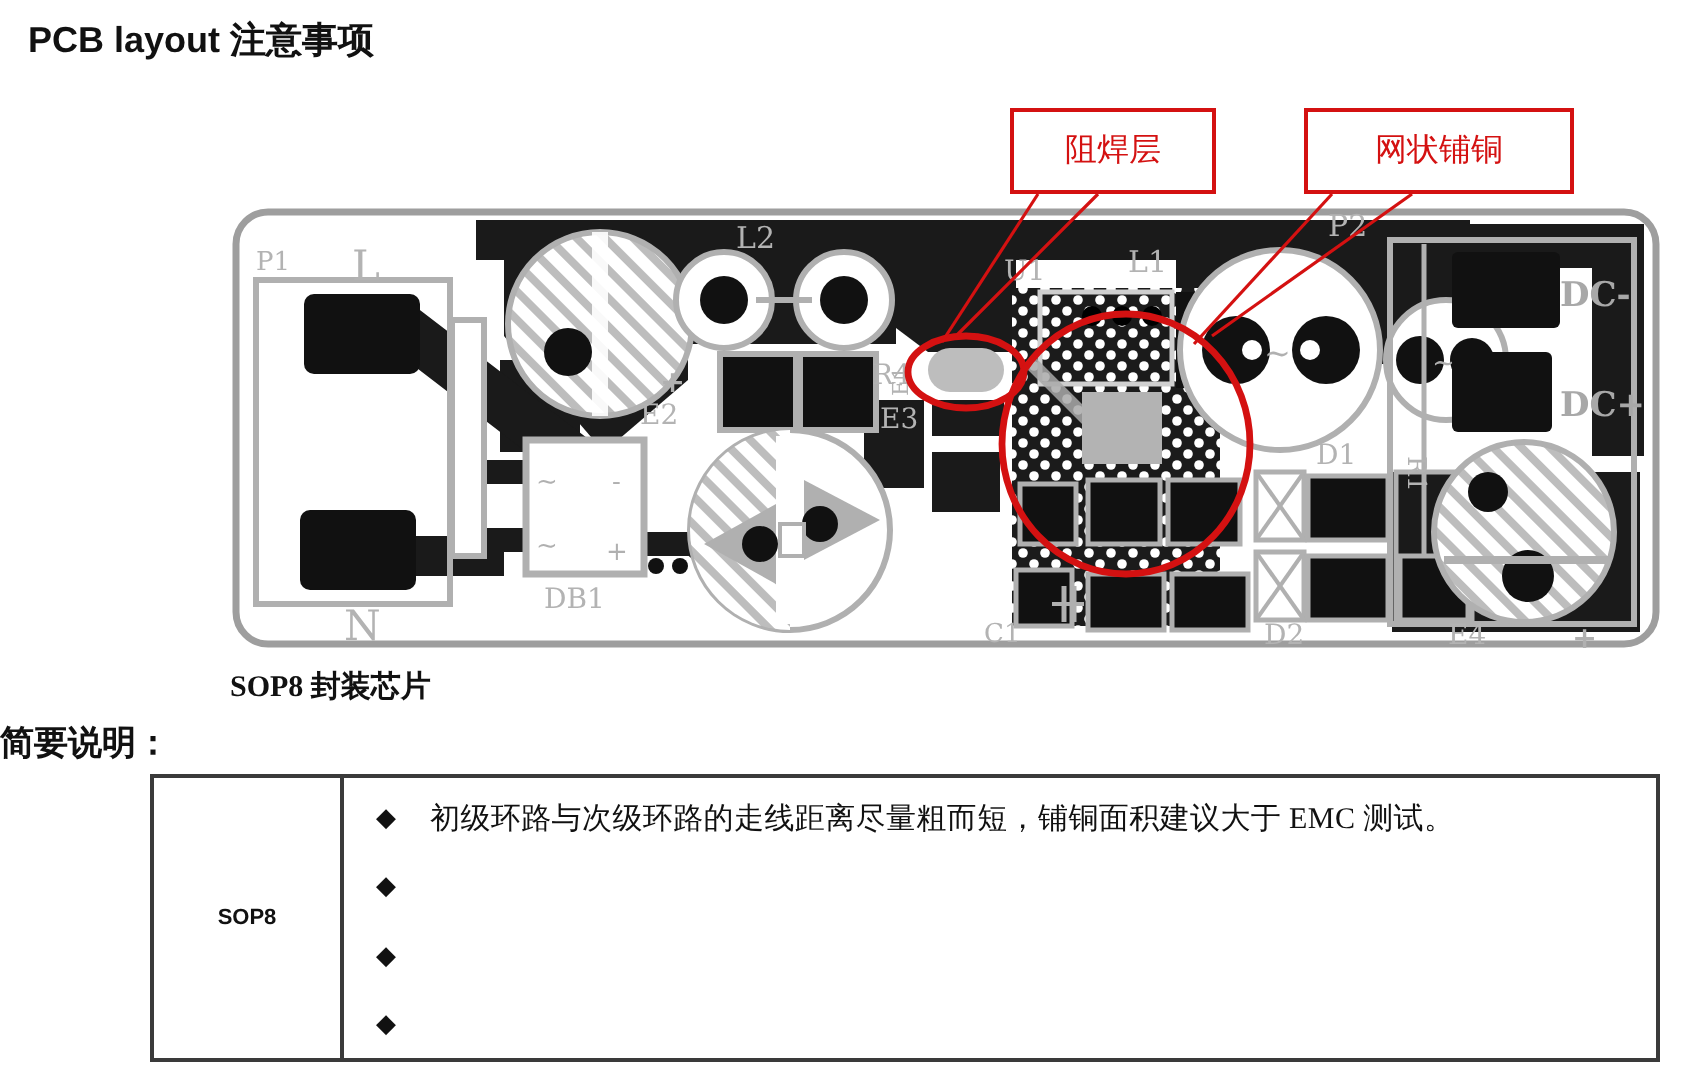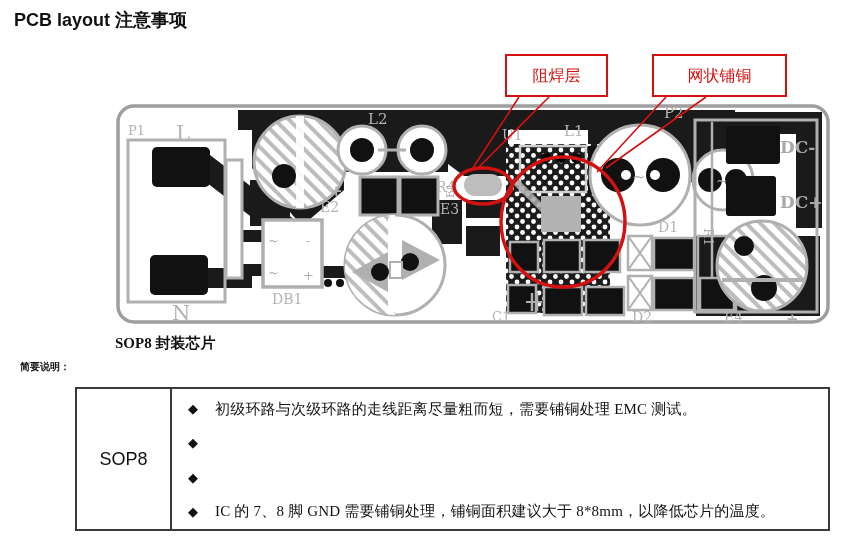--- a/index.html
+++ b/index.html
@@ -9,26 +9,26 @@
          font-family:"Liberation Sans","DejaVu Sans",sans-serif;}
   .figure{position:absolute;left:0;top:40px;width:845px;height:322px;}
   .figure svg{position:absolute;left:0;top:0;}
   .callout{position:absolute;top:14px;height:43px;box-sizing:border-box;border:2px solid #d41111;
            background:#fff;color:#d41111;font-size:16px;line-height:39px;text-align:center;
            font-family:"Liberation Serif","DejaVu Serif",serif;z-index:3;}
   .co1{left:505px;width:103px;}
   .co2{left:652px;width:135px;}
   .caption{position:absolute;left:115px;top:334px;width:715px;
            font-size:15px;font-weight:bold;font-family:"Liberation Serif","DejaVu Serif",serif;}
-  .sectionlbl{position:absolute;left:20px;top:360px;font-size:10px;font-weight:bold;
+  .sectionlbl{position:absolute;left:0;top:360px;font-size:17px;font-weight:bold;
            font-family:"Liberation Serif","DejaVu Serif",serif;}
   .spec-table{position:absolute;left:75px;top:387px;width:755px;height:144px;box-sizing:border-box;
            border:2px solid #3a3a3a;display:flex;background:#fff;}
   .cell-head{width:95px;box-sizing:border-box;border-right:2px solid #3a3a3a;display:flex;
-           align-items:center;justify-content:center;font-weight:normal;font-size:18px;
+           align-items:center;justify-content:center;font-weight:bold;font-size:11px;
            font-family:"Liberation Sans","DejaVu Sans",sans-serif;}
   .cell-body{flex:1;padding:3px 6px 0 16px;display:flex;flex-direction:column;justify-content:space-around;}
   .bullet-row{display:flex;align-items:center;height:34px;
            font-family:"Liberation Serif","DejaVu Serif",serif;}
   .bullet{font-size:13px;margin-right:17px;}
   .btext{font-size:15px;white-space:nowrap;letter-spacing:0.2px;}
   text{font-family:"DejaVu Serif","Liberation Serif",serif;}
 </style>
 </head>
 <body>
@@ -225,28 +225,27 @@
 
   <div class="caption">SOP8 封装芯片</div>
 
   <div class="sectionlbl">简要说明：</div>
 
   <div class="spec-table">
     <div class="cell-head">SOP8</div>
     <div class="cell-body">
       <div class="bullet-row">
         <span class="bullet">◆</span>
-        <span class="btext">初级环路与次级环路的走线距离尽量粗而短，需要铺铜处理 EMC 测试。</span>
-      </div>
-      <div class="bullet-row">
-        <span class="bullet">◆</span>
-      </div>
-      <div class="bullet-row">
-        <span class="bullet">◆</span>
-      </div>
-      <div class="bullet-row">
-        <span class="bullet">◆</span>
-        <span class="btext">IC 的 7、8 脚 GND 需要铺铜处理，铺铜面积建议大于 8*8mm，以降低芯片的温度。</span>
+        <span class="btext">初级环路与次级环路的走线距离尽量粗而短，铺铜面积建议大于 EMC 测试。</span>
+      </div>
+      <div class="bullet-row">
+        <span class="bullet">◆</span>
+      </div>
+      <div class="bullet-row">
+        <span class="bullet">◆</span>
+      </div>
+      <div class="bullet-row">
+        <span class="bullet">◆</span>
       </div>
     </div>
   </div>
 
 </div>
 
 </body></html>

